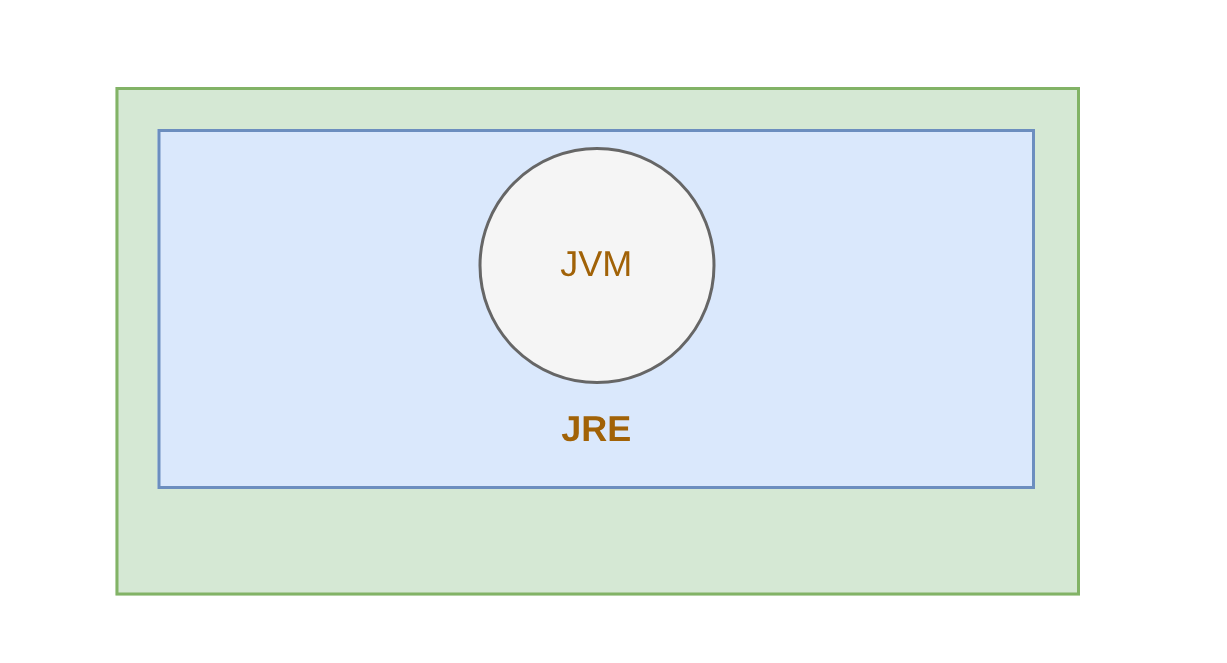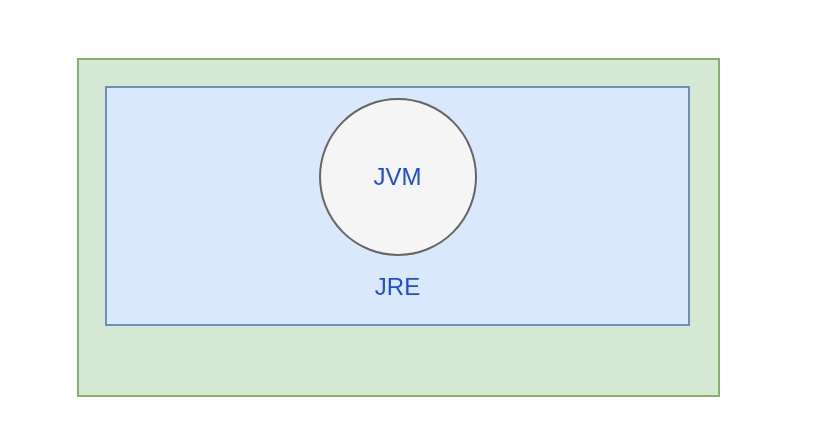--- a/index.html
+++ b/index.html
@@ -47,29 +47,30 @@
     background: #f5f5f5;
     border: 2px solid #666666;
     border-radius: 50%;
     display: flex;
     align-items: center;
     justify-content: center;
   }
   .node-label {
     font-size: 24px;
     line-height: 28px;
-    color: #1d4ed8;
+    color: #a16207;
     text-align: left;
     white-space: nowrap;
   }
   .label-row {
     position: absolute;
     left: 0;
     right: 0;
     text-align: center;
+    font-weight: bold;
   }
   .jre-label-row { bottom: 23px; }
   .jdk-label-row { bottom: 20px; }
 </style>
 </head>
 <body>
 
 <div class="canvas">
 
   <div class="box jdk-box">

